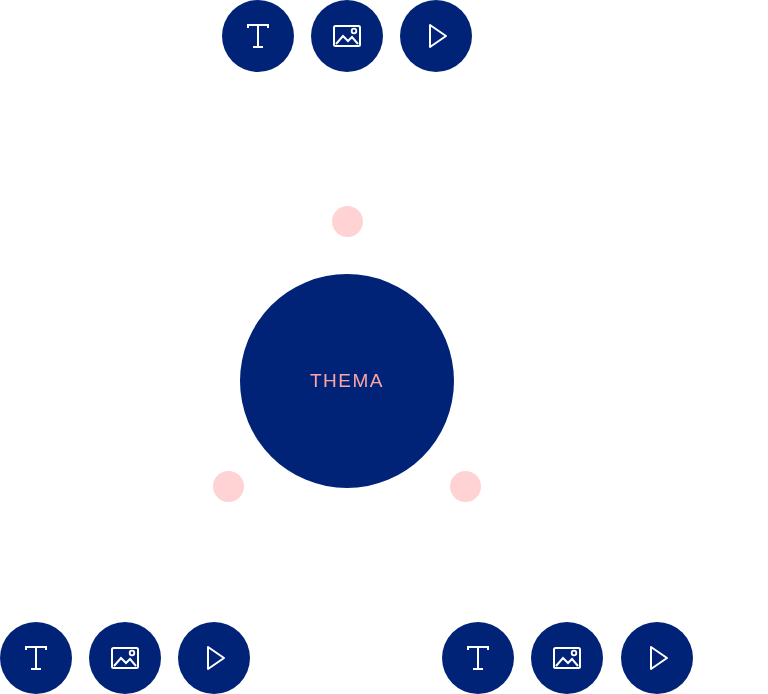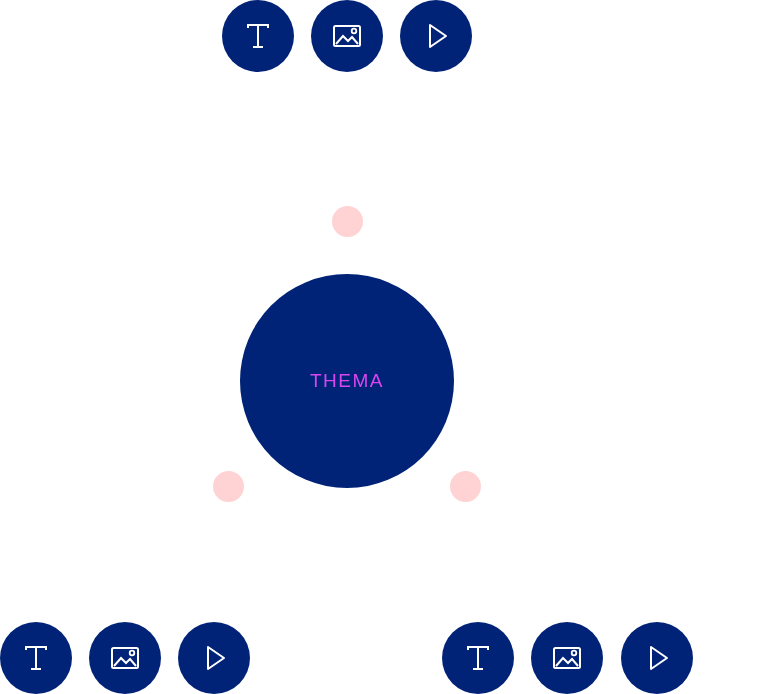--- a/index.html
+++ b/index.html
@@ -1,21 +1,21 @@
 <!DOCTYPE html>
 <html><head>
 <meta charset="utf-8">
 <style>
   html, body { margin:0; padding:0; background:#ffffff; }
   body { width:768px; height:694px; position:relative; overflow:hidden; font-family:"Liberation Sans", sans-serif; }
   .media-btn { position:absolute; width:72px; height:72px; border-radius:50%; background:#002277; display:flex; align-items:center; justify-content:center; cursor:pointer; }
   .media-btn svg { width:34px; height:34px; }
   .dot { position:absolute; width:31px; height:31px; border-radius:50%; background:#ffd3d3; }
   .core { position:absolute; left:240px; top:274px; width:214px; height:214px; border-radius:50%; background:#002277; display:flex; align-items:center; justify-content:center; }
-  .core-label { color:#d946ef; font-size:19px; letter-spacing:1.5px; }
+  .core-label { color:#fca5a5; font-size:19px; letter-spacing:1.5px; }
 </style>
 </head>
 <body>
 
 <div>
   <div class="media-btn" style="left:222px;top:0px;">
     <svg viewBox="0 0 34 34">
         <path d="M7 9 V6 H27 V9 M17 6 V28 M12 28 H22" stroke="#fff" stroke-width="2" fill="none"></path>
       </svg>
   </div>

